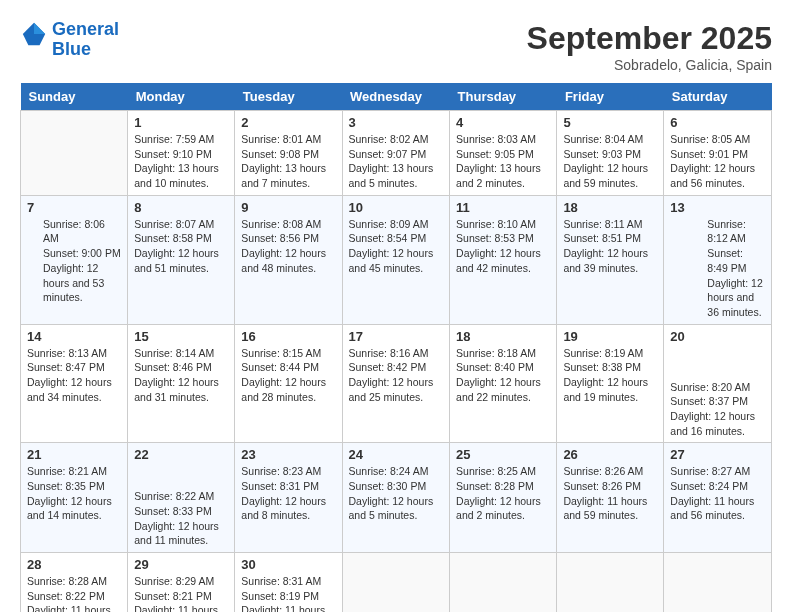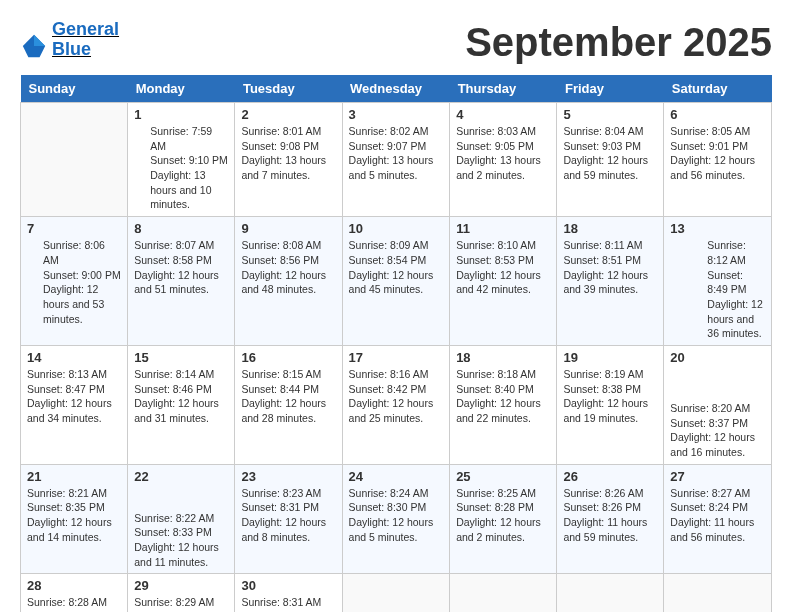--- a/index.html
+++ b/index.html
@@ -11,42 +11,41 @@
       padding: 20px;
     }
     .header-area {
       display: flex;
       justify-content: space-between;
       align-items: flex-start;
       margin-bottom: 10px;
     }
     .logo {
       display: flex;
-      align-items: flex-end;
+      align-items: flex-start;
       gap: 4px;
-      text-decoration: underline;
     }
     .logo-text {
       font-size: 18px;
       font-weight: bold;
       color: #333;
       line-height: 1.1;
     }
     .logo-text span {
       color: #1a6bbf;
     }
     .logo-icon {
       width: 28px;
       height: 28px;
     }
     .month-title-area {
       text-align: right;
     }
     .month-title {
-      font-size: 40px;
+      font-size: 32px;
       font-weight: bold;
       color: #333;
     }
     .location-title {
       font-size: 14px;
       color: #555;
     }
     table {
       width: 100%;
       border-collapse: collapse;
@@ -99,41 +98,42 @@
     </svg>
     <div>
       <div class="logo-text">
         <span>General</span><br>
         <span>Blue</span>
       </div>
     </div>
   </div>
   <div class="month-title-area">
     <div class="month-title">September 2025</div>
+    <div class="location-title">Sobradelo, Galicia, Spain</div>
   </div>
 </div>
 
 <table>
   <thead>
     <tr>
       <th>Sunday</th>
       <th>Monday</th>
       <th>Tuesday</th>
       <th>Wednesday</th>
       <th>Thursday</th>
       <th>Friday</th>
       <th>Saturday</th>
     </tr>
   </thead>
   <tbody id="calendar-body">
   <tr>
         <td class="empty-cell"></td>
         <td>
           <div class="day-number">1</div>
-          <div class="day-info" style="white-space: pre-line; margin-left: 16px;">Sunrise: 7:59 AM
+          <div class="day-info" style="white-space: pre-line;">Sunrise: 7:59 AM
 Sunset: 9:10 PM
 Daylight: 13 hours and 10 minutes.</div>
         </td>
         <td>
           <div class="day-number">2</div>
           <div class="day-info" style="white-space: pre-line;">Sunrise: 8:01 AM
 Sunset: 9:08 PM
 Daylight: 13 hours and 7 minutes.</div>
         </td>
         <td>

